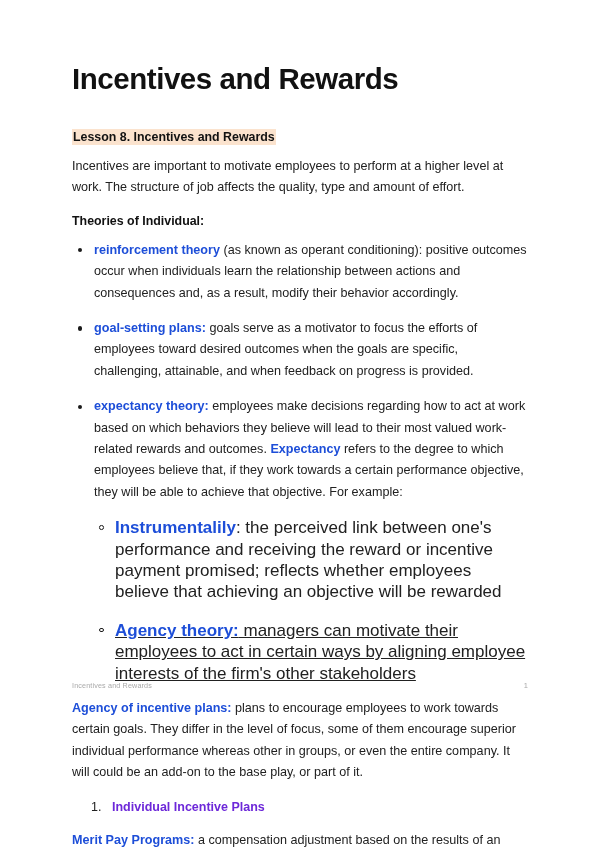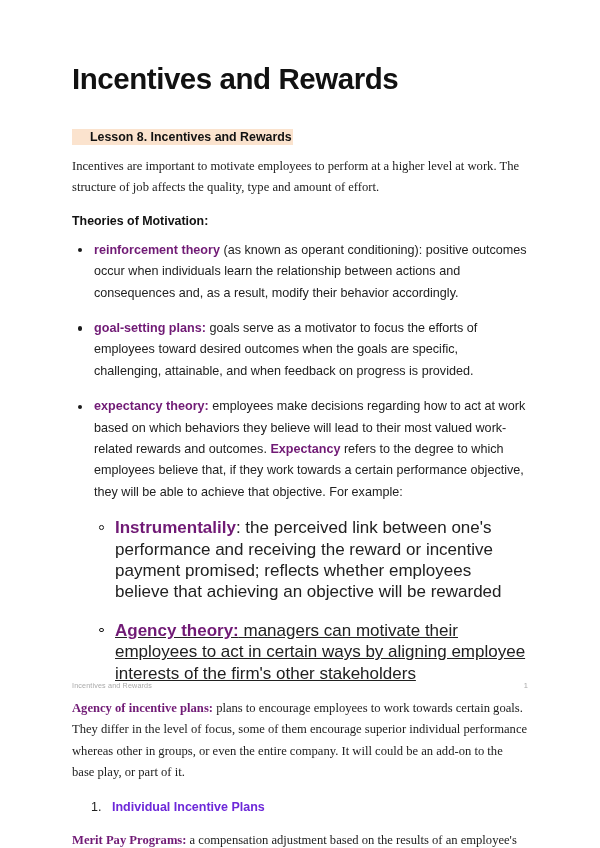--- a/index.html
+++ b/index.html
@@ -39,34 +39,33 @@
     margin: 0 0 32px 0;
   }
 
   
   .para {
     font-size: 12.6px;
     line-height: 21.4px;
     color: #212121;
     margin: 0 0 13px 0;
     text-align: left;
-    font-family: Liberation Serif, serif;
   }
 
   .heading-line {
     font-size: 12.4px;
     font-weight: bold;
     line-height: 19px;
     color: #111111;
     margin: 0 0 9px 0;
   }
 
   .hl {
     background: #fbe3ce;
-    padding: 1px 1px 1px 18px;
+    padding: 1px 1px 1px 1px;
   }
 
   
   ul.lvl1 {
     list-style: none;
     margin: 0 0 4px 0;
     padding: 0 0 0 0;
   }
   ul.lvl1 > li {
     position: relative;
@@ -130,21 +129,21 @@
   }
   ol.numlist > li::before {
     content: counter(item) ".";
     position: absolute;
     left: 0;
     top: 0;
     font-weight: normal;
     color: #212121;
   }
 
-  .bullet-lead { font-weight: bold; color: #701a75; }
+  .bullet-lead { font-weight: bold; color: #1d4ed8; }
 
   
   .footer {
     position: absolute;
     left: 0;
     bottom: 30px;
     width: 600px;
     padding: 0 72px;
     display: flex;
     justify-content: space-between;
@@ -166,21 +165,21 @@
 <div class="page">
 
   <div class="content">
 
     <h1 class="doc-title">Incentives and Rewards</h1>
 
     <p class="heading-line"><span class="hl">Lesson 8. Incentives and Rewards</span></p>
 
     <p class="para">Incentives are important to motivate employees to perform at a higher level at work. The structure of job affects the quality, type and amount of effort.</p>
 
-    <p class="heading-line">Theories of Motivation:</p>
+    <p class="heading-line">Theories of Individual:</p>
 
     <ul class="lvl1">
 
       <li><span class="bullet-lead">reinforcement theory</span><span> (as known as operant conditioning): positive outcomes occur when individuals learn the relationship between actions and consequences and, as a result, modify their behavior accordingly.</span></li>
 
       <li><span class="bullet-lead">goal-setting plans:</span><span> goals serve as a motivator to focus the efforts of employees toward desired outcomes when the goals are specific, challenging, attainable, and when feedback on progress is provided.</span></li>
 
       <li><span class="bullet-lead">expectancy theory:</span><span> employees make decisions regarding how to act at work based on which behaviors they believe will lead to their most valued work-related rewards and outcomes. </span><span class="bullet-lead">Expectancy</span><span> refers to the degree to which employees believe that, if they work towards a certain performance objective, they will be able to achieve that objective. For example:</span>
 
         <ul class="lvl2">

